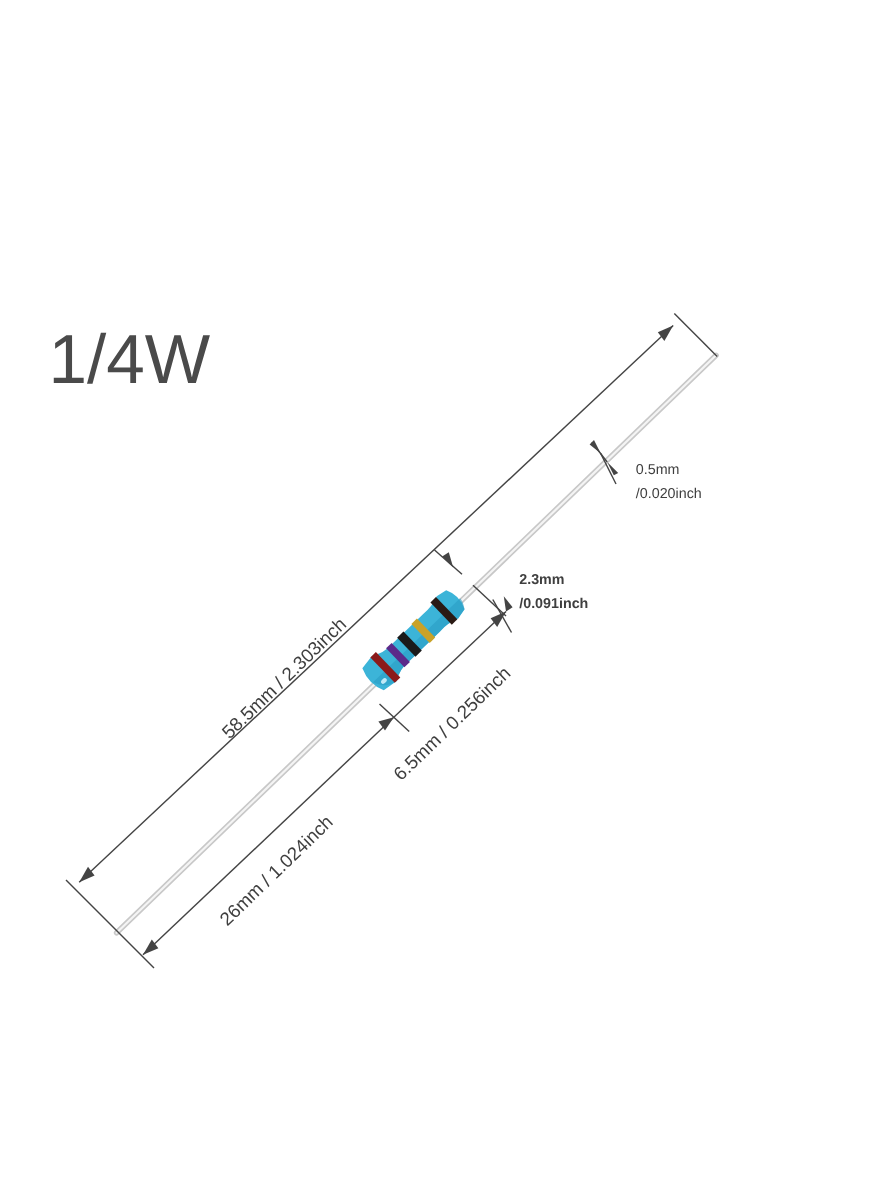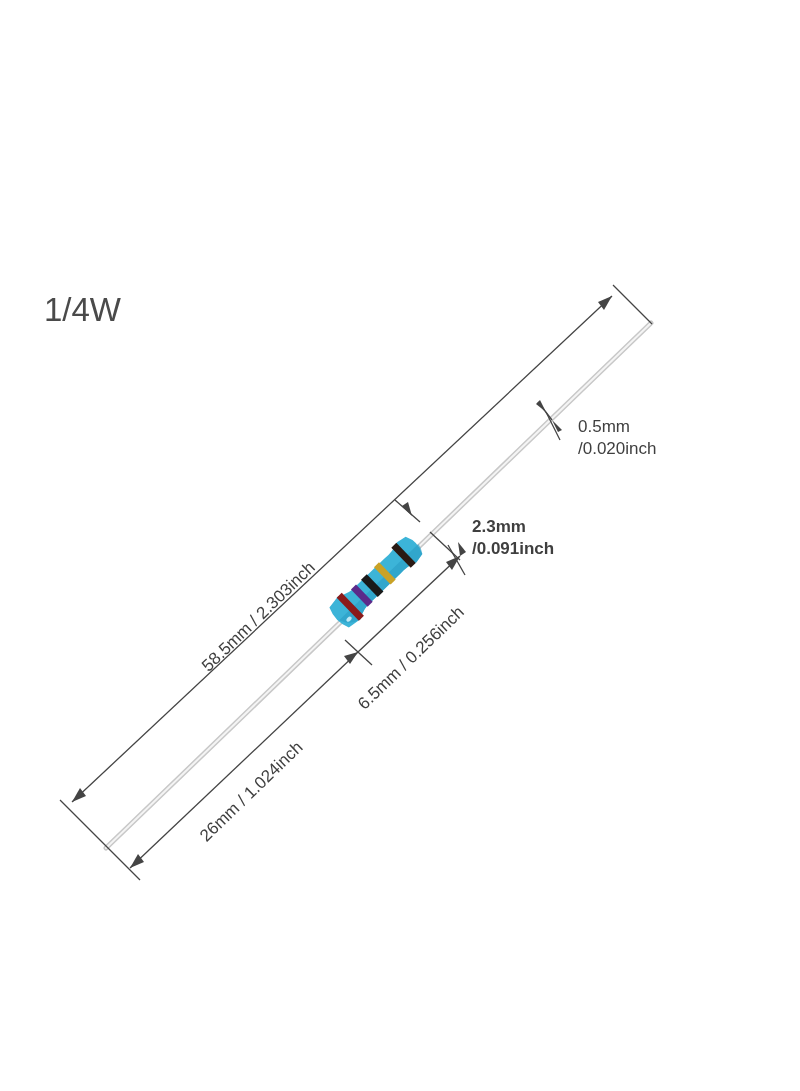--- a/index.html
+++ b/index.html
@@ -1,18 +1,18 @@
 <!DOCTYPE html>
 <html><head>
 <meta charset="utf-8">
 <style>
   html, body { margin: 0; padding: 0; background: #ffffff; }
   body { width: 800px; height: 1091px; position: relative; overflow: hidden; font-family: "Liberation Sans", sans-serif; }
-  .title { position: absolute; left: 44px; top: 291px; font-size: 33px; color: #4a4a4a; letter-spacing: 0px; }
-  .label { position: absolute; color: #3f3f3f; font-size: 17px; white-space: nowrap; line-height: 22px; }
+  .title { position: absolute; left: 44px; top: 291px; font-size: 63px; color: #4a4a4a; letter-spacing: 0px; }
+  .label { position: absolute; color: #3f3f3f; font-size: 13px; white-space: nowrap; line-height: 22px; }
   .rot { position: absolute; color: #3f3f3f; font-size: 17px; white-space: nowrap; transform-origin: left bottom; }
   svg.diagram { position: absolute; left: 0; top: 0; }
 </style>
 </head>
 <body>
 
 <div class="title">1/4W</div>
 
 <svg class="diagram" width="800" height="1091" viewBox="0 0 800 1091">
 

